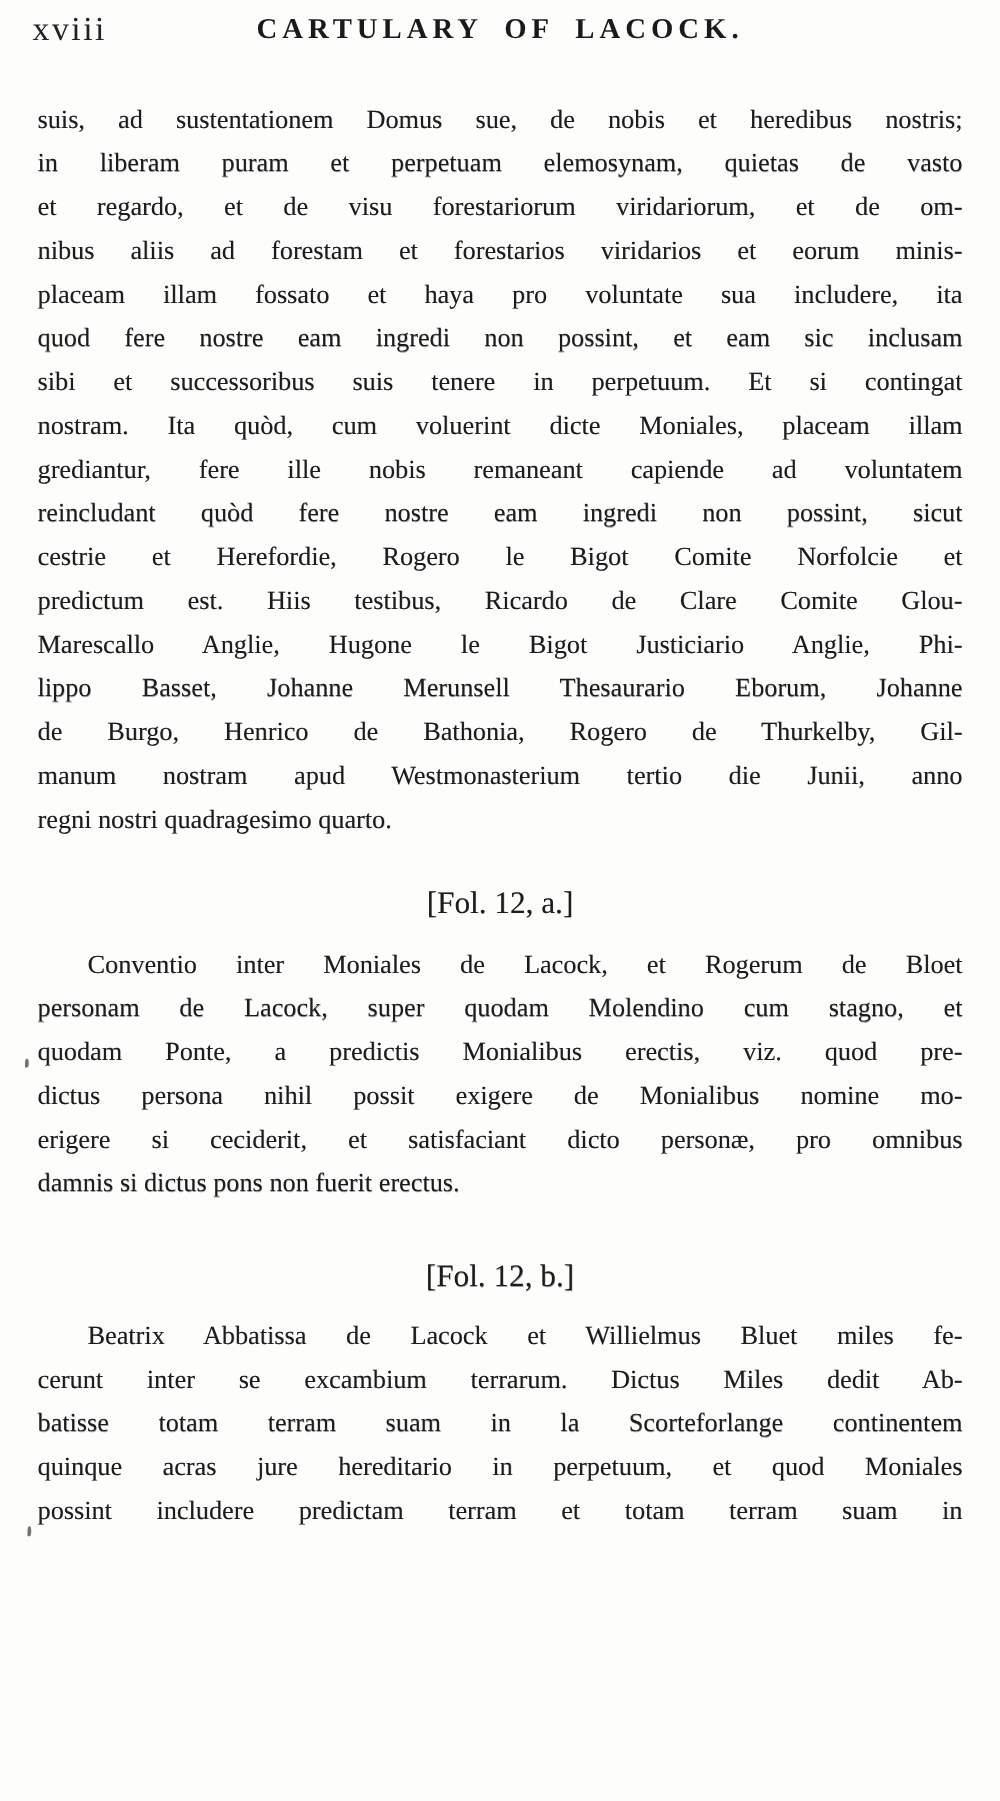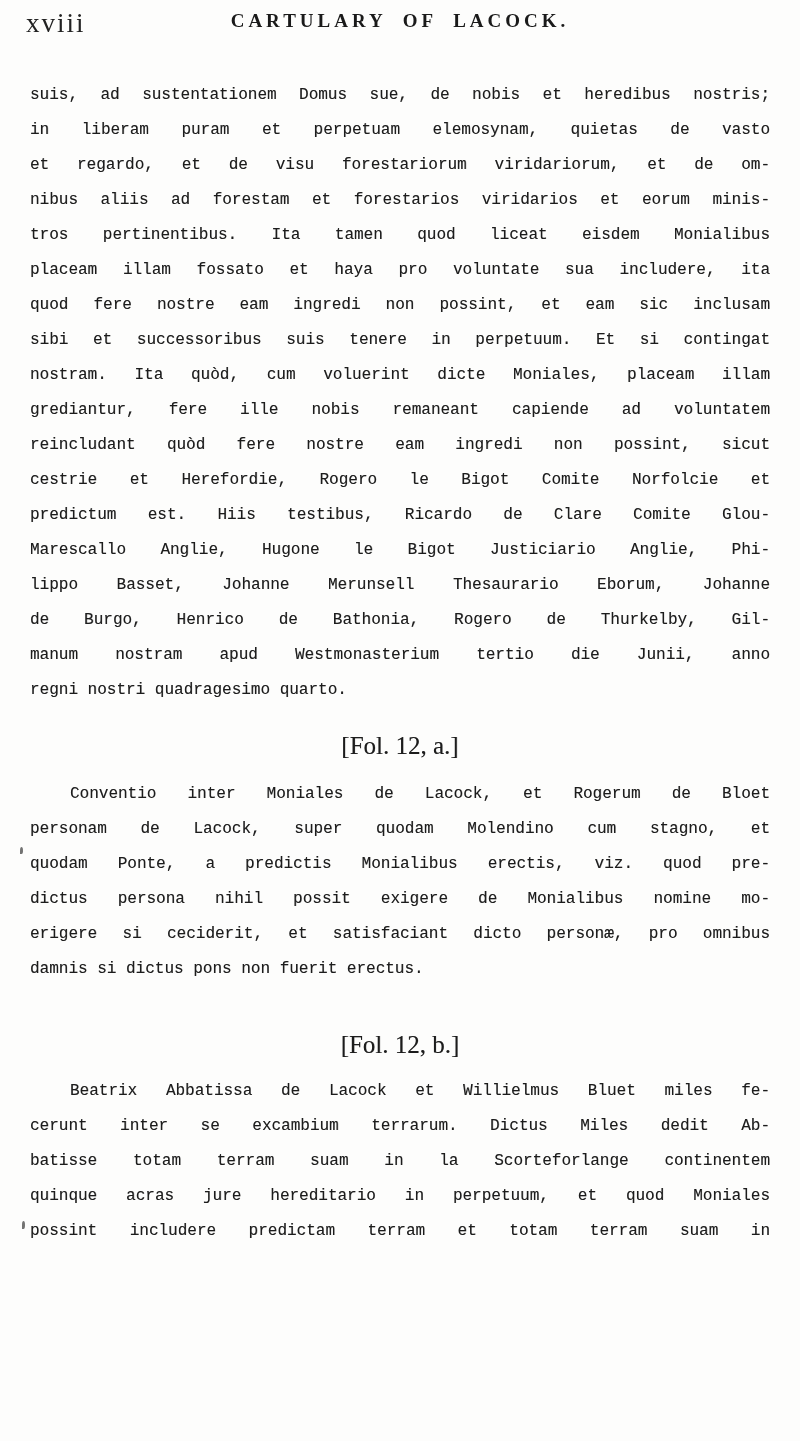--- a/index.html
+++ b/index.html
@@ -30,32 +30,31 @@
     font-size: 27px;
     letter-spacing: 2px;
     color: #222;
   }
   .running-title {
     position: absolute;
     left: 0;
     right: 0;
     top: 2px;
     text-align: center;
-    font-size: 19px;
+    font-size: 23px;
     font-weight: bold;
     letter-spacing: 4px;
     word-spacing: 8px;
     color: #1a1a1a;
   }
   
   .para {
-    font-size: 16px;
+    font-size: 21px;
     line-height: 35px;
     text-shadow: 0.3px 0.3px 0.5px rgba(25,25,25,0.4);
-    font-family: Liberation Mono, monospace;
   }
   .para .line {
     text-align: justify;
     text-align-last: justify;
     white-space: nowrap;
   }
   .para .line:last-child {
     text-align-last: left;
   }
   .para.cont .line:last-child {
@@ -67,21 +66,21 @@
   .p1 { margin-top: 36px; }
   .p2 { margin-top: 14px; }
   .p3 { margin-top: 12px; }
   .fol-heading {
     text-align: center;
     font-size: 25px;
     line-height: 35px;
     color: #1c1c1c;
     text-shadow: 0.3px 0.3px 0.5px rgba(25,25,25,0.4);
   }
-  .h-a { margin-top: 20px; }
+  .h-a { margin-top: 32px; }
   .h-b { margin-top: 40px; }
   
   .speck {
     position: absolute;
     background: #444;
     border-radius: 50% 50% 50% 0;
     opacity: 0.75;
   }
   .speck-a { left: 20px; top: 847px; width: 3px; height: 7px; }
   .speck-b { left: 22px; top: 1221px; width: 3px; height: 8px; }
@@ -94,21 +93,20 @@
   <div class="running-head">
     <span class="page-number">xviii</span>
     <span class="running-title">CARTULARY OF LACOCK.</span>
   </div>
 
   <div class="para p1">
       <div class="line">suis, ad sustentationem Domus sue, de nobis et heredibus nostris;</div>
       <div class="line">in liberam puram et perpetuam elemosynam, quietas de vasto</div>
       <div class="line">et regardo, et de visu forestariorum viridariorum, et de om-</div>
       <div class="line">nibus aliis ad forestam et forestarios viridarios et eorum minis-</div>
-      <div class="line">tros pertinentibus.  Ita tamen quod liceat eisdem Monialibus</div>
       <div class="line">placeam illam fossato et haya pro voluntate sua includere, ita</div>
       <div class="line">quod fere nostre eam ingredi non possint, et eam sic inclusam</div>
       <div class="line">sibi et successoribus suis tenere in perpetuum.   Et si contingat</div>
       <div class="line">nostram. Ita quòd, cum voluerint dicte Moniales, placeam illam</div>
       <div class="line">grediantur, fere ille nobis remaneant capiende ad voluntatem</div>
       <div class="line">reincludant quòd fere nostre eam ingredi non possint, sicut</div>
       <div class="line">cestrie et Herefordie, Rogero le Bigot Comite Norfolcie et</div>
       <div class="line">predictum est.   Hiis testibus, Ricardo de Clare Comite Glou-</div>
       <div class="line">Marescallo Anglie, Hugone le Bigot Justiciario Anglie, Phi-</div>
       <div class="line">lippo Basset, Johanne Merunsell Thesaurario Eborum, Johanne</div>

